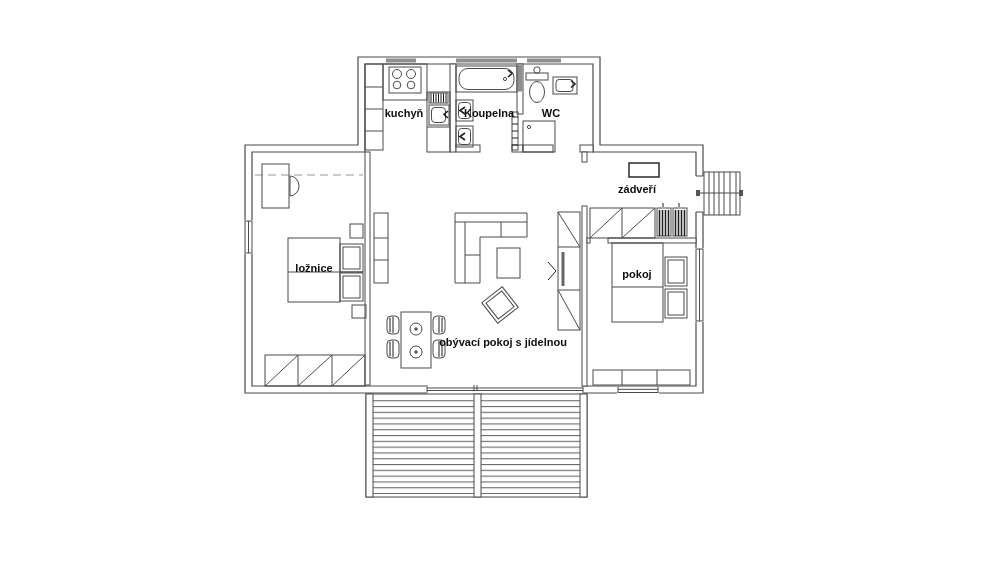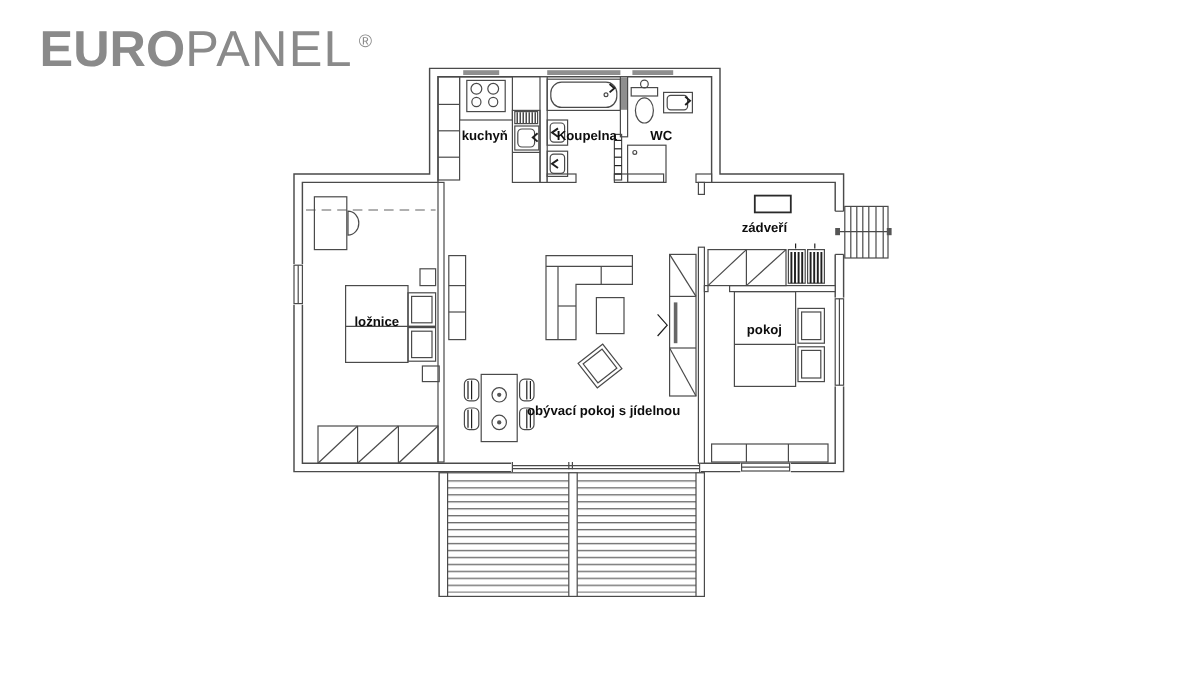--- a/index.html
+++ b/index.html
@@ -31,23 +31,20 @@
   .patch{fill:#fff;stroke:none;}
   .shade{fill:var(--window-shade,#8f8f8f);stroke:none;}
   .dash{stroke:#979797;stroke-width:1.1;fill:none;stroke-dasharray:8 5;}
   .lbl{font:700 11px "Liberation Sans",sans-serif;fill:#0d0d0d;text-anchor:middle;}
 </style>
 </head>
 <body>
 
 <div class="stage">
 
-  <div class="logo">
-    <span class="euro">EURO</span><span class="panel">PANEL</span><span class="reg">®</span>
-  </div>
 
   <svg class="plan" width="1000" height="561" viewBox="0 0 1000 561">
     <defs>
       <pattern id="planks" width="8" height="5.8" patternUnits="userSpaceOnUse">
         <path d="M0,0.6 H8" stroke="#5a5a5a" stroke-width="1"></path>
       </pattern>
     </defs>
 
     <g>
       <path class="sw" d="M245,145 H358 V57 H600 V145 H703 V393 H245 Z"></path>

